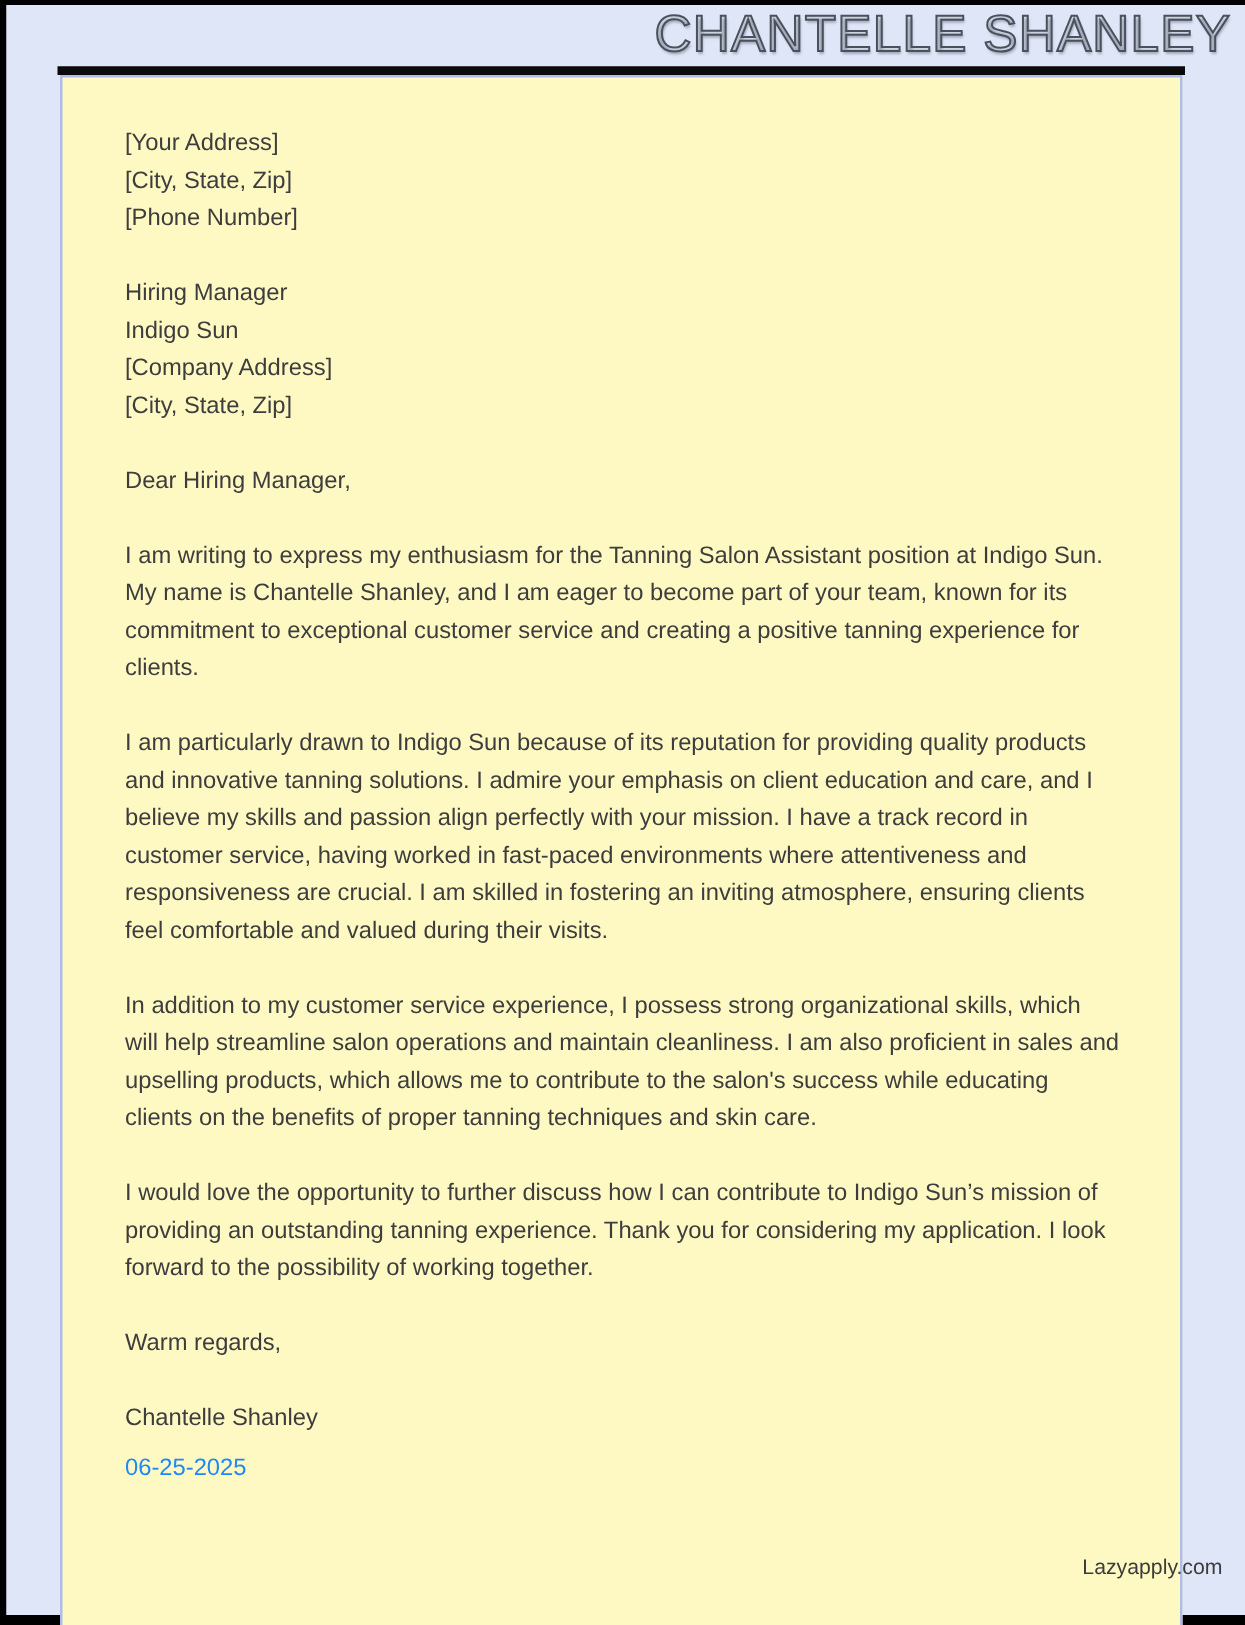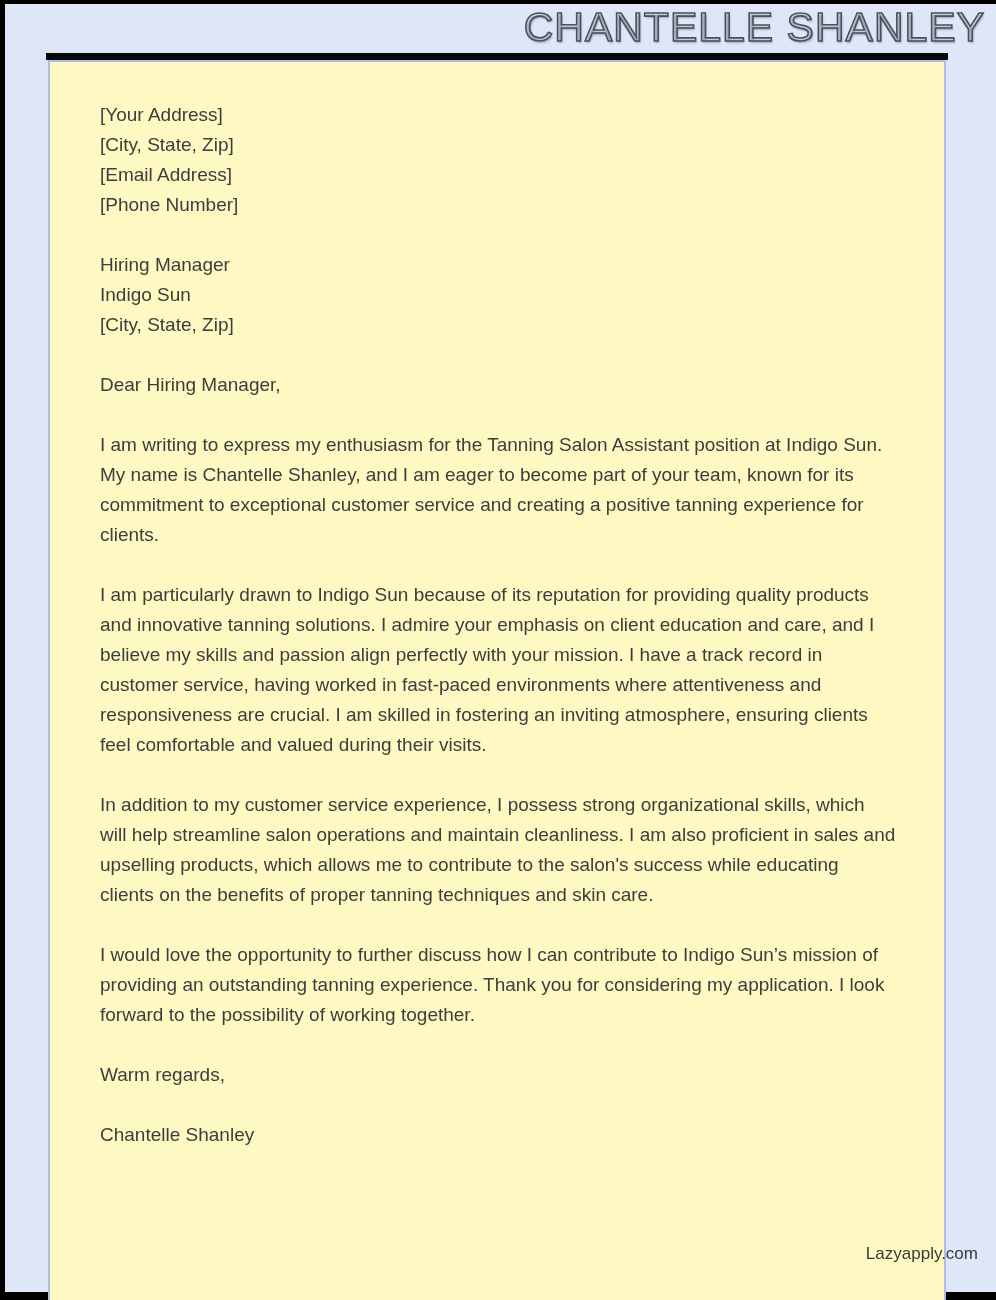--- a/index.html
+++ b/index.html
@@ -97,40 +97,41 @@
   <div class="header-name">CHANTELLE SHANLEY</div>
 
   <div class="top-bar"></div>
 
   <div class="page">
     <div class="content">
 
       <div class="block">
         <div class="line">[Your Address]</div>
         <div class="line">[City, State, Zip]</div>
-        <div class="line">[Email Address]</div>
         <div class="line">[Phone Number]</div>
       </div>
 
       <div class="block">
         <div class="line">Hiring Manager</div>
         <div class="line">Indigo Sun</div>
+        <div class="line">[Company Address]</div>
         <div class="line">[City, State, Zip]</div>
       </div>
 
       <div class="block">Dear Hiring Manager,</div>
 
       <p class="paragraph">I am writing to express my enthusiasm for the Tanning Salon Assistant position at Indigo Sun. My name is Chantelle Shanley, and I am eager to become part of your team, known for its commitment to exceptional customer service and creating a positive tanning experience for clients.</p>
       <p class="paragraph">I am particularly drawn to Indigo Sun because of its reputation for providing quality products and innovative tanning solutions. I admire your emphasis on client education and care, and I believe my skills and passion align perfectly with your mission. I have a track record in customer service, having worked in fast-paced environments where attentiveness and responsiveness are crucial. I am skilled in fostering an inviting atmosphere, ensuring clients feel comfortable and valued during their visits.</p>
       <p class="paragraph">In addition to my customer service experience, I possess strong organizational skills, which will help streamline salon operations and maintain cleanliness. I am also proficient in sales and upselling products, which allows me to contribute to the salon's success while educating clients on the benefits of proper tanning techniques and skin care.</p>
       <p class="paragraph">I would love the opportunity to further discuss how I can contribute to Indigo Sun’s mission of providing an outstanding tanning experience. Thank you for considering my application. I look forward to the possibility of working together.</p>
 
       <div class="block">Warm regards,</div>
 
       <div class="signature-block line">Chantelle Shanley</div>
 
+      <div class="line date-line">06-25-2025</div>
 
     </div>
   </div>
 
   <div class="watermark">Lazyapply.com</div>
 
 </div>
 
 </body></html>

